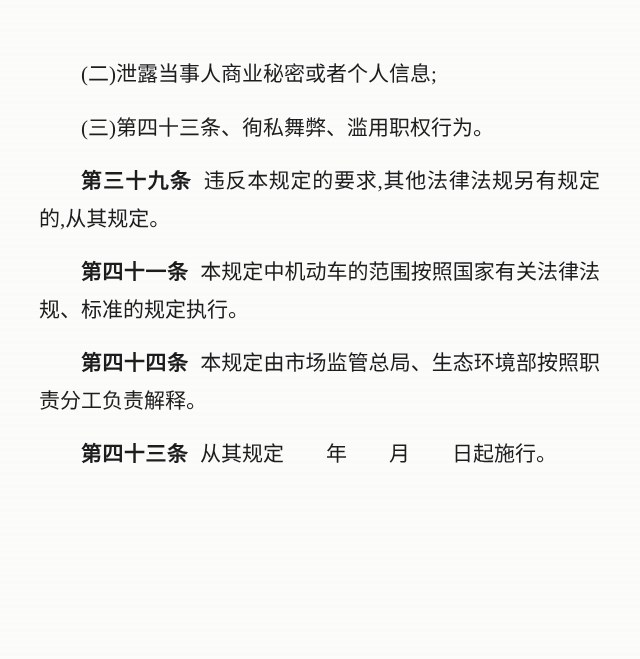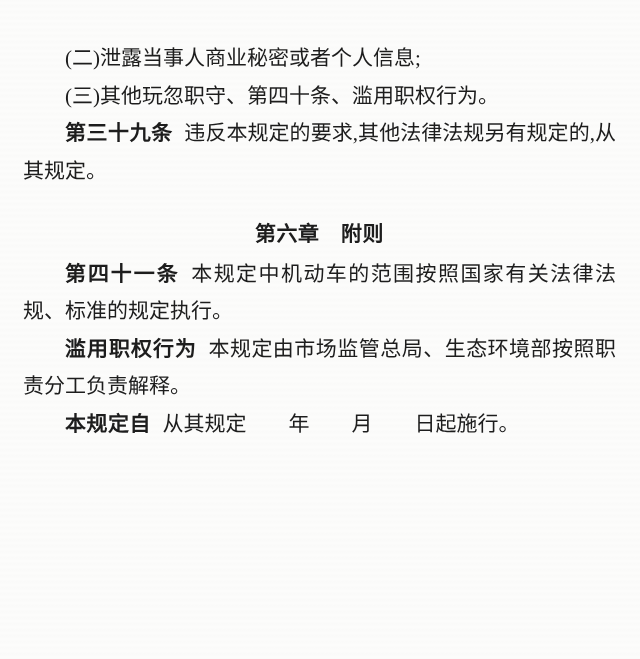--- a/index.html
+++ b/index.html
@@ -23,21 +23,21 @@
     color: #1d1d1d;
     background:
       repeating-linear-gradient(
         to bottom,
         rgba(0,0,0,0.006) 0px,
         rgba(0,0,0,0.0) 3px,
         rgba(0,0,0,0.006) 6px
       );
   }
   .para {
-    margin: 0;
+    margin: 16px;
     text-align: justify;
     text-justify: inter-ideograph;
     text-indent: 2em;
     word-break: break-all;
   }
   .term {
     font-weight: bold;
     margin-right: 0.55em;
     letter-spacing: 0.5px;
   }
@@ -51,27 +51,26 @@
     letter-spacing: 0.5px;
   }
 </style>
 </head>
 <body>
 
 <div class="page">
 
   <p class="para"><span>(二)泄露当事人商业秘密或者个人信息;</span></p>
 
-  <p class="para"><span>(三)其他玩忽职守、第四十条、滥用职权行为。</span></p>
+  <p class="para"><span>(三)第四十三条、徇私舞弊、滥用职权行为。</span></p>
 
   <p class="para"><span class="term">第三十九条</span><span>违反本规定的要求,其他法律法规另有规定的,从其规定。</span></p>
 
 
-  <h2 class="chapter">第六章　附则</h2>
 
   <p class="para"><span class="term">第四十一条</span><span>本规定中机动车的范围按照国家有关法律法规、标准的规定执行。</span></p>
 
-  <p class="para"><span class="term">滥用职权行为</span><span>本规定由市场监管总局、生态环境部按照职责分工负责解释。</span></p>
+  <p class="para"><span class="term">第四十四条</span><span>本规定由市场监管总局、生态环境部按照职责分工负责解释。</span></p>
 
 
-  <p class="para"><span class="term">本规定自</span><span>从其规定　　年　　月　　日起施行。</span></p>
+  <p class="para"><span class="term">第四十三条</span><span>从其规定　　年　　月　　日起施行。</span></p>
 
 </div>
 
 </body></html>

